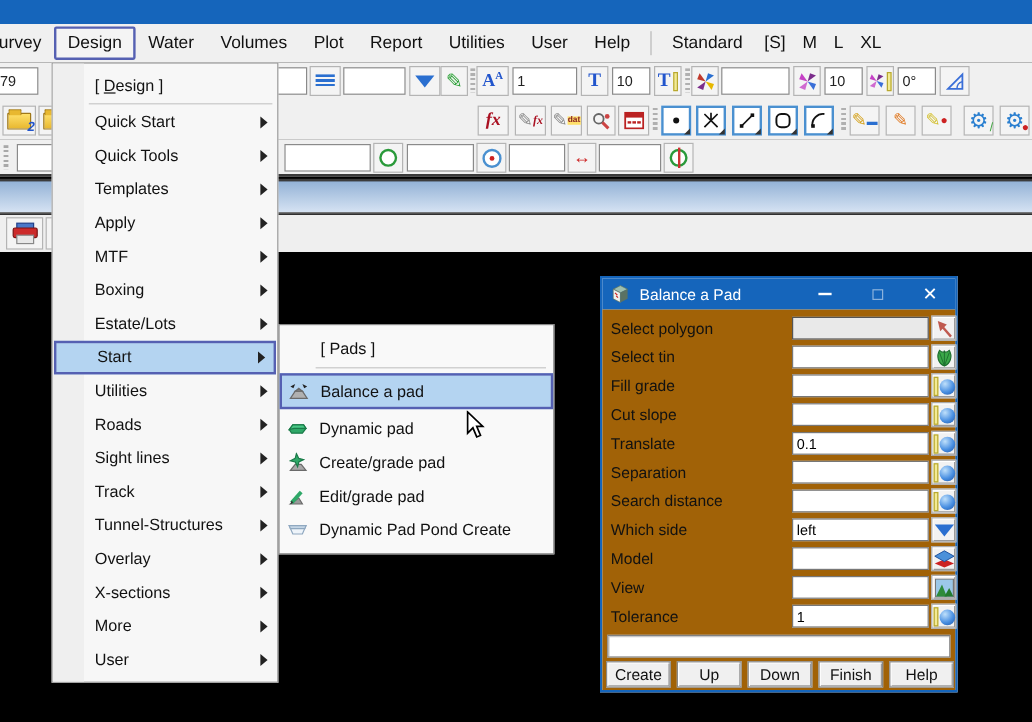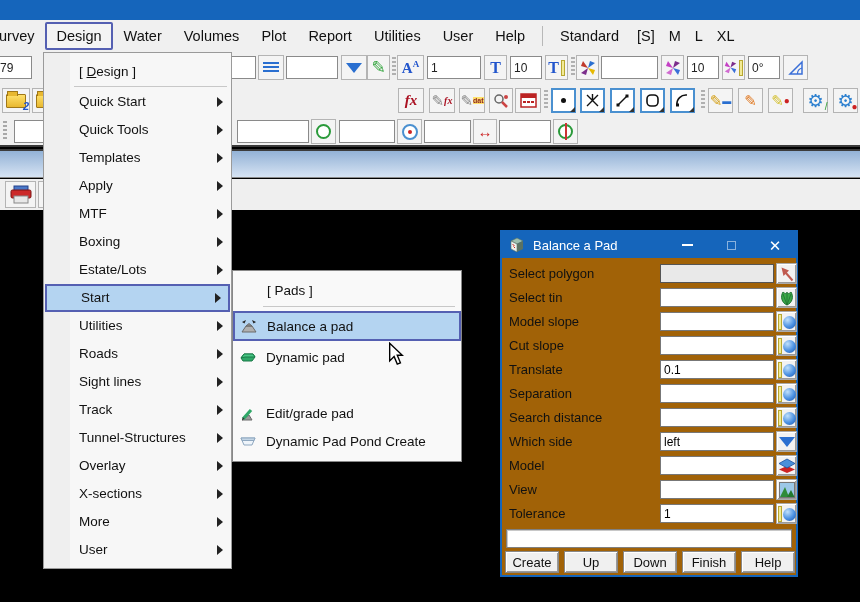--- a/index.html
+++ b/index.html
@@ -353,20 +353,29 @@
     </div>
     <div class="sub-item" style="top:72px;">
       <span class="sicon">
         <svg width="18" height="16" viewBox="0 0 18 16">
             <path d="M2 9 L5 5 L14 5 L16 8 L13 12 L4 12 Z" fill="#2fa868" stroke="#1a7a48"></path>
             <path d="M2 9 L5 5 L14 5 L16 8 L6 8 Z" fill="#49c886" stroke="#1a7a48"></path>
           </svg>
       </span>
       <span class="slabel">Dynamic pad</span>
     </div>
+    <div class="sub-item" style="top:100px;">
+      <span class="sicon">
+        <svg width="18" height="16" viewBox="0 0 18 16">
+            <path d="M3 15 L7 10 L12 10 L16 15 Z" fill="#a8a8a8" stroke="#6a6a6a"></path>
+            <path d="M8 1 L10 5 L14 6 L10 8 L9 12 L7 8 L3 7 L7 5 Z" fill="#2fa868" stroke="#1a7a48"></path>
+          </svg>
+      </span>
+      <span class="slabel">Create/grade pad</span>
+    </div>
     <div class="sub-item" style="top:128px;">
       <span class="sicon">
         <svg width="18" height="16" viewBox="0 0 18 16">
             <path d="M3 15 L13 15 L10 10 Z" fill="#9a9a9a" stroke="#6a6a6a"></path>
             <path d="M4 14 L12 5" stroke="#2fa868" stroke-width="3.2"></path>
             <path d="M3 15.5 L5.5 13.5 L3.8 12.2 Z" fill="#333"></path>
           </svg>
       </span>
       <span class="slabel">Edit/grade pad</span>
     </div>
@@ -420,21 +429,21 @@
         <input class="dinput" value="" style="">
         <button class="dbtn-ic">
           <svg width="16" height="16" viewBox="0 0 16 16">
               <path d="M8 15 C3 13 1 7 4 2 C6 4 8 4 8 2 C8 4 10 4 12 2 C15 7 13 13 8 15 Z" fill="#3aa848" stroke="#1e7030"></path>
               <path d="M8 15 L4 4 M8 15 L8 3 M8 15 L12 4" stroke="#1e7030" stroke-width="0.8" fill="none"></path>
             </svg>
         </button>
       </div>
 
       <div class="drow" style="top:53px;">
-        <span class="dlabel">Model slope</span>
+        <span class="dlabel">Fill grade</span>
         <input class="dinput" value="" style="">
         <button class="dbtn-ic">
             <span class="ic-measure">
               <span class="yb"></span>
               <span class="bs"></span>
             </span>
           </button>
       </div>
 
       <div class="drow" style="top:77px;">

